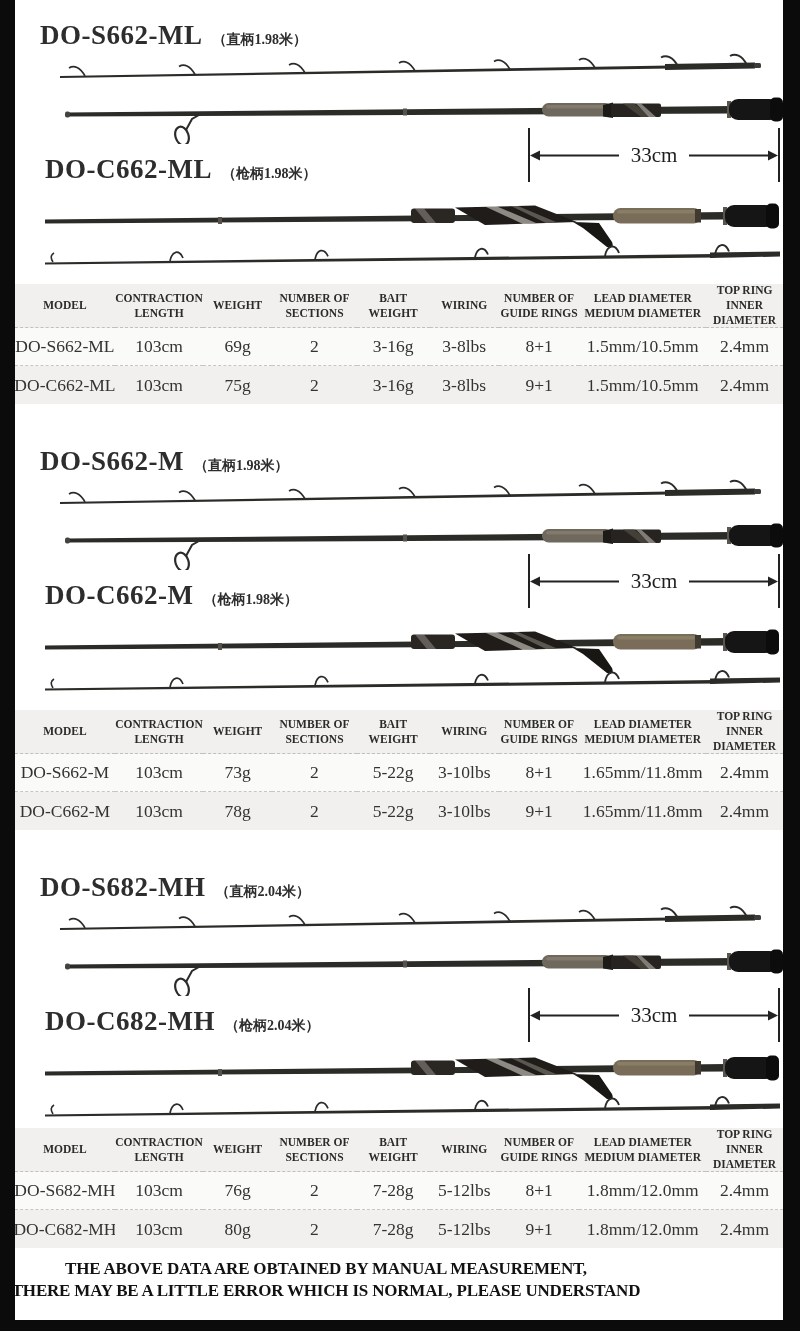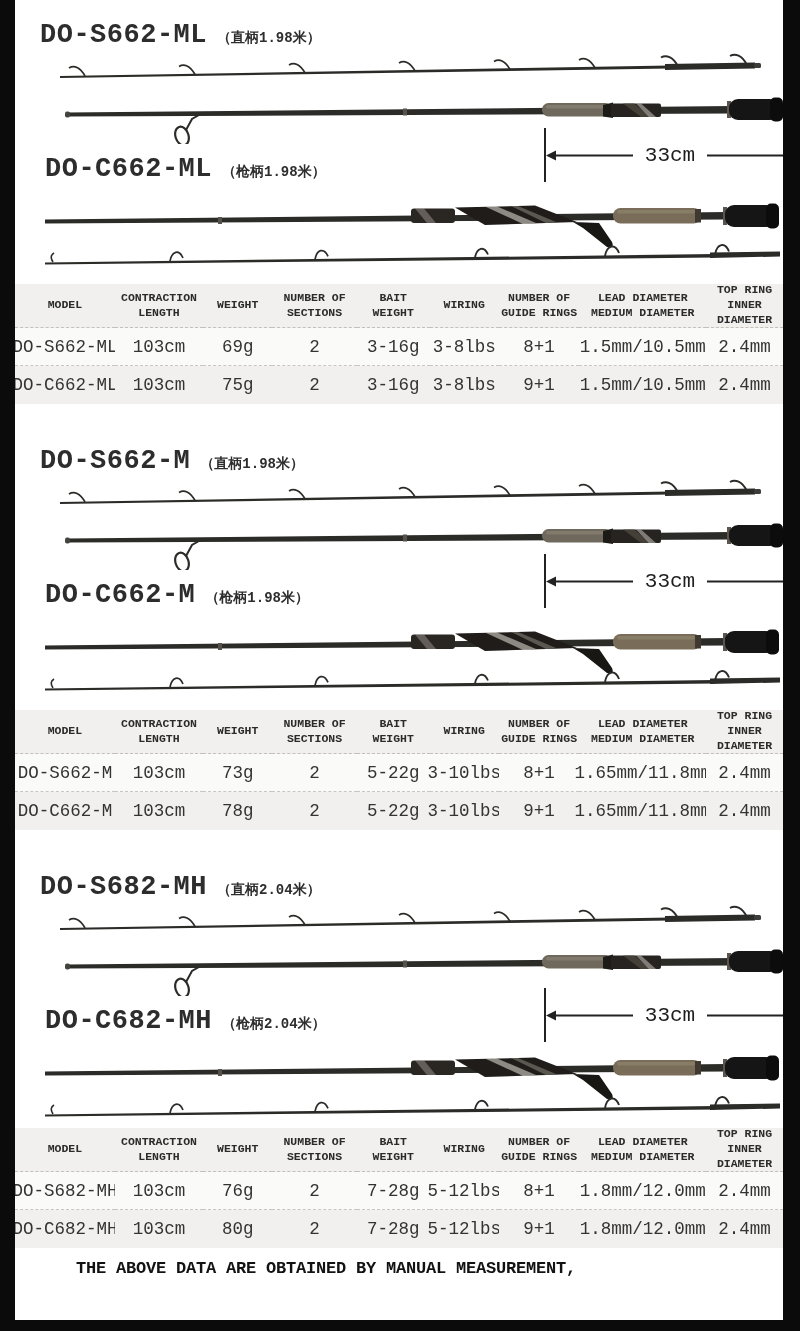--- a/index.html
+++ b/index.html
@@ -1,19 +1,19 @@
 <!DOCTYPE html>
 <html><head>
 <meta charset="utf-8">
 <style>
   * { margin:0; padding:0; box-sizing:border-box; }
   html,body { background:#ffffff; }
   .canvas {
     position:relative; width:800px; height:1331px; overflow:hidden;
-    background:#ffffff; font-family:Liberation Mono, monospace;
+    background:#ffffff; font-family:Liberation Serif, serif;
   }
   
   .bar { position:absolute; background:#0b0b0b; }
   .bar-left  { left:0; top:0; width:15px; height:1331px; }
   .bar-right { right:0; top:0; width:17px; height:1331px; }
   .bar-bottom{ left:0; bottom:0; width:800px; height:11px; }
 
   
   .section { position:absolute; left:0; width:800px; height:425px; }
   #sec1 { top:0; } #sec2 { top:426px; } #sec3 { top:852px;padding-left:32px; }
@@ -23,21 +23,21 @@
   .model-title.cast { top:154px; left:45px; }
   .model-name { font-size:27px; font-weight:bold; letter-spacing:.5px; }
   .model-sub  { font-size:14px; font-weight:bold; }
 
   .rod-slot { position:absolute; left:15px; }
   .rod-slot.spin { top:52px;  width:770px; height:92px; }
   .rod-slot.cast { top:192px; width:770px; height:80px; }
   .rod-slot svg { display:block; width:100%; height:100%; }
 
   
-  .measure { position:absolute; left:544px; top:128px; width:252px; height:54px; }
+  .measure { position:absolute; left:528px; top:128px; width:252px; height:54px; }
   #sec3 .measure { top:136px; }
   .tick { position:absolute; top:0; bottom:0; width:2px; background:#222; }
   .tick.l { left:0; } .tick.r { right:0; }
   .arrow-row { position:absolute; left:2px; right:2px; top:50%; transform:translateY(-50%);
                display:flex; align-items:center; }
   .aline { flex:1; height:2px; background:#222; }
   .ah { width:0; height:0; border-top:5px solid transparent; border-bottom:5px solid transparent; }
   .ah.l { border-right:10px solid #222; } .ah.r { border-left:10px solid #222; }
   .measure-label { padding:0 12px; font-size:21px; color:#1e1e1e; }
 
@@ -484,18 +484,19 @@
         <div class="cell r1">7-28g</div>
         <div class="cell r1">5-12lbs</div>
         <div class="cell r1">9+1</div>
         <div class="cell r1">1.8mm/12.0mm</div>
         <div class="cell r1">2.4mm</div>
       </div>
   </div>
 
   <div class="disclaimer">
     <div>THE ABOVE DATA ARE OBTAINED BY MANUAL MEASUREMENT,</div>
+    <div>THERE MAY BE A LITTLE ERROR WHICH IS NORMAL, PLEASE UNDERSTAND</div>
   </div>
 
   <div class="bar bar-left"></div>
   <div class="bar bar-right"></div>
   <div class="bar bar-bottom"></div>
 </div>
 
 </body></html>

